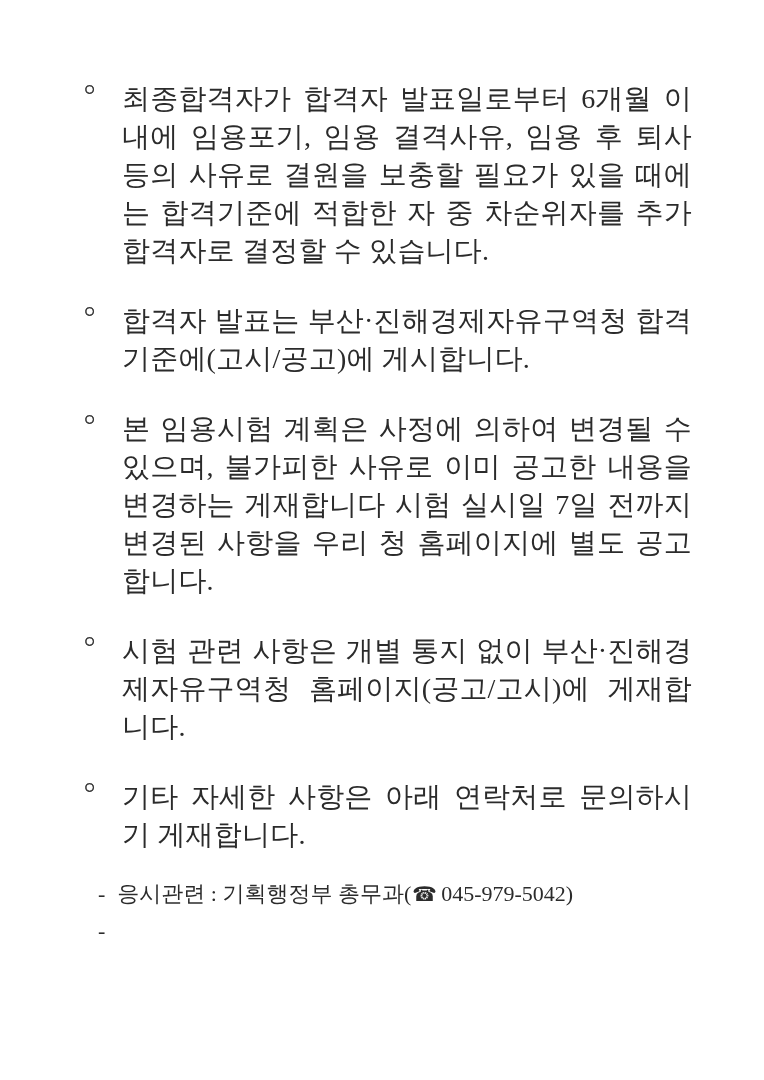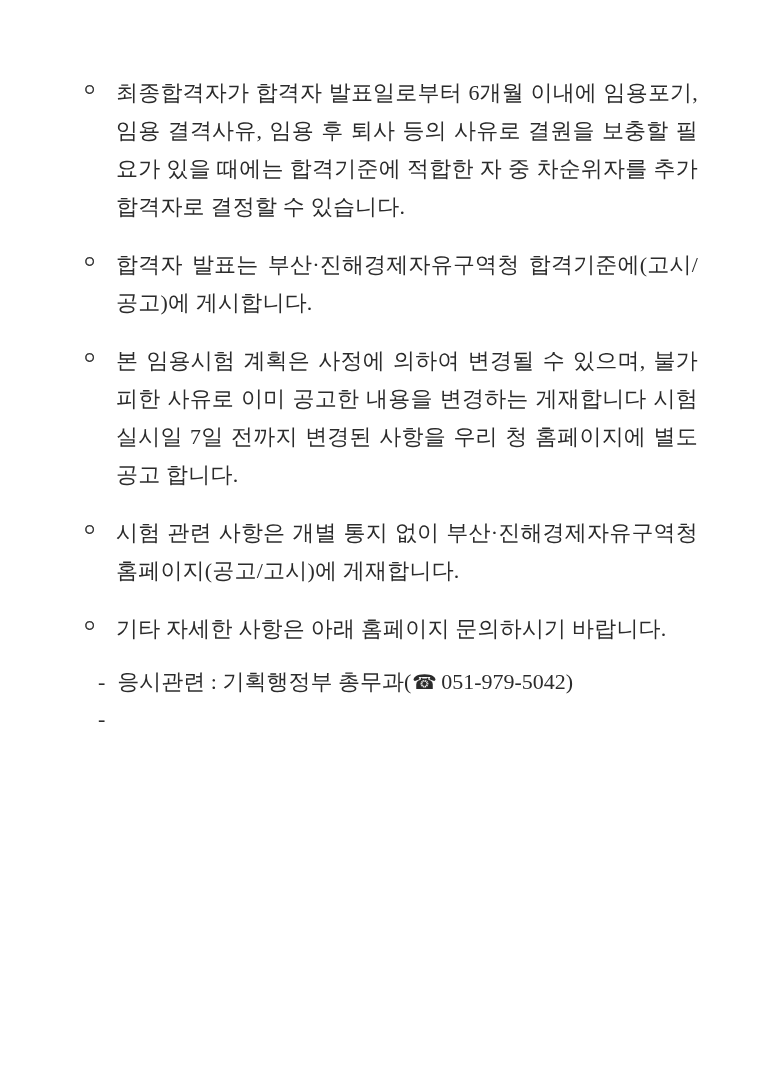--- a/index.html
+++ b/index.html
@@ -30,23 +30,23 @@
     flex: 0 0 auto;
     width: 16px;
     font-size: 19px;
     line-height: 38px;
     font-weight: 700;
     -webkit-text-stroke: 0.5px #2b2b2b;
     margin-right: 12px;
     user-select: none;
   }
   .btext {
-    margin: 4px;
+    margin: 10px;
     flex: 1 1 auto;
-    font-size: 22px;
+    font-size: 28px;
     line-height: 38px;
     text-align: justify;
     letter-spacing: 0.2px;
   }
   .contacts {
     margin-top: 2px;
     padding-left: 14px;
   }
   .contact-line {
     display: flex;
@@ -88,29 +88,29 @@
     <p class="btext">본 임용시험 계획은 사정에 의하여 변경될 수 있으며, 불가피한 사유로 이미 공고한 내용을 변경하는 게재합니다 시험 실시일 7일 전까지 변경된 사항을 우리 청 홈페이지에 별도 공고 합니다.</p>
   </div>
 
   <div class="bullet-item">
     <span class="marker">○</span>
     <p class="btext">시험 관련 사항은 개별 통지 없이 부산·진해경제자유구역청 홈페이지(공고/고시)에 게재합니다.</p>
   </div>
 
   <div class="bullet-item">
     <span class="marker">○</span>
-    <p class="btext">기타 자세한 사항은 아래 홈페이지 문의하시기 바랍니다.</p>
+    <p class="btext">기타 자세한 사항은 아래 연락처로 문의하시기 게재합니다.</p>
   </div>
 
   <div class="contacts">
 
     <div class="contact-line">
       <span class="dash">-</span>
       <span class="contact-text">
-        <span>응시관련 : 기획행정부 총무과(</span><span class="phone-icon">☎</span><span>051-979-5042)</span>
+        <span>응시관련 : 기획행정부 총무과(</span><span class="phone-icon">☎</span><span>045-979-5042)</span>
       </span>
     </div>
 
     <div class="contact-line">
       <span class="dash">-</span>
     </div>
 
   </div>
 
 </div>

